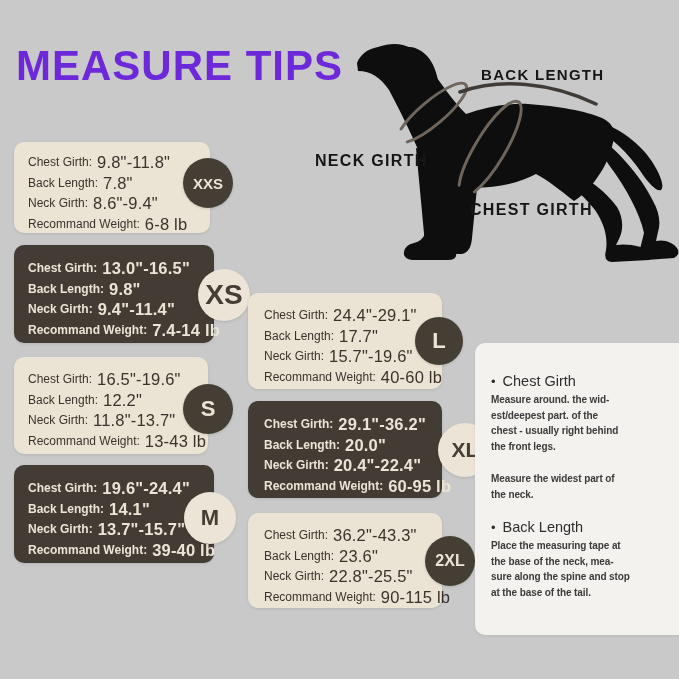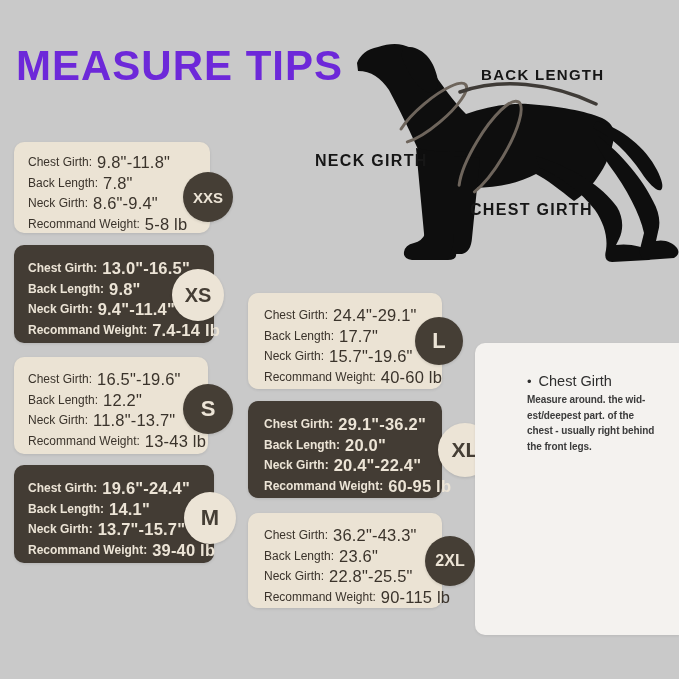--- a/index.html
+++ b/index.html
@@ -37,22 +37,22 @@
   .card-xl  { left:248px; top:401px; width:194px; height:97px; padding-top:13px; padding-left:16px; }
   .card-2xl { left:248px; top:513px; width:194px; height:95px; padding-top:12px; padding-left:16px; }
   
   .badge {
     position:absolute; border-radius:50%;
     display:flex; align-items:center; justify-content:center;
     font-weight:700; box-shadow:0 1px 3px rgba(0,0,0,.12);
   }
   .badge.dark  { background:#453e35; color:#ece4d6; }
   .badge.cream { background:#ece4d6; color:#453e35; }
-  .badge-xxs { left:183px; top:172px; width:50px; height:50px; font-size:15px; }
-  .badge-xs  { left:172px; top:269px; width:52px; height:52px; font-size:20px; }
+  .badge-xxs { left:183px; top:158px; width:50px; height:50px; font-size:15px; }
+  .badge-xs  { left:198px; top:269px; width:52px; height:52px; font-size:28px; }
   .badge-s   { left:183px; top:384px; width:50px; height:50px; font-size:22px; }
   .badge-m   { left:184px; top:492px; width:52px; height:52px; font-size:22px; }
   .badge-l   { left:415px; top:317px; width:48px; height:48px; font-size:22px; }
   .badge-xl  { left:438px; top:423px; width:54px; height:54px; font-size:21px; }
   .badge-2xl { left:425px; top:536px; width:50px; height:50px; font-size:16px; }
   
   .dog-svg { position:absolute; left:350px; top:38px; width:330px; height:237px; }
   .diagram-label {
     position:absolute; font-weight:700; color:#161616;
     letter-spacing:1.3px; white-space:nowrap;
@@ -60,21 +60,21 @@
   .label-back  { left:481px; top:66px;  font-size:15px; }
   .label-neck  { left:315px; top:152px; font-size:16px; }
   .label-chest { left:470px; top:201px; font-size:16px; }
   
   .tips-panel {
     position:absolute; left:475px; top:343px; width:204px; height:292px;
     background:#f4f2ef; border-radius:10px 0 0 10px;
     padding:30px 4px 0 16px; color:#3b3b3b;
     box-shadow:0 1px 3px rgba(0,0,0,.08);
   }
-  .tip { margin-bottom:17px;margin-left:36px; }
+  .tip { margin-bottom:17px; }
   .tip-heading { font-size:14.5px; margin-bottom:3px; color:#2e2e2e; }
   .tip-heading .bullet { margin-right:7px; font-size:13px; }
   .tip-body { font-size:10px; line-height:1.55; letter-spacing:-.1px; white-space:pre-line;font-weight:bold; }
 </style>
 </head>
 <body>
 
 <h1 class="page-title">MEASURE TIPS</h1>
 
 <svg class="dog-svg" viewBox="0 0 330 237">
@@ -105,21 +105,21 @@
   <div class="row">
       <span class="lbl">Back Length:</span>
       <span class="val">7.8"</span>
     </div>
   <div class="row">
       <span class="lbl">Neck Girth:</span>
       <span class="val">8.6"-9.4"</span>
     </div>
   <div class="row">
       <span class="lbl">Recommand Weight:</span>
-      <span class="val">5-8 lb</span>
+      <span class="val">6-8 lb</span>
     </div>
 </div>
 <div class="badge dark badge-xxs">XXS</div>
 
 <div class="card dark card-xs">
   <div class="row">
       <span class="lbl">Chest Girth:</span>
       <span class="val">13.0"-16.5"</span>
     </div>
   <div class="row">
@@ -239,14 +239,23 @@
 
 <div class="tips-panel">
   <div class="tip">
     <div class="tip-heading"><span class="bullet">•</span><span>Chest Girth</span></div>
     <div class="tip-body">Measure around. the wid-
 est/deepest part. of the
 chest - usually right behind
 the front legs.</div>
   </div>
   <div class="tip">
+    <div class="tip-body">Measure the widest part of
+the neck.</div>
   </div>
+  <div class="tip">
+    <div class="tip-heading"><span class="bullet">•</span><span>Back Length</span></div>
+    <div class="tip-body">Place the measuring tape at
+the base of the neck, mea-
+sure along the spine and stop
+at the base of the tail.</div>
+  </div>
 </div>
 
 </body></html>

